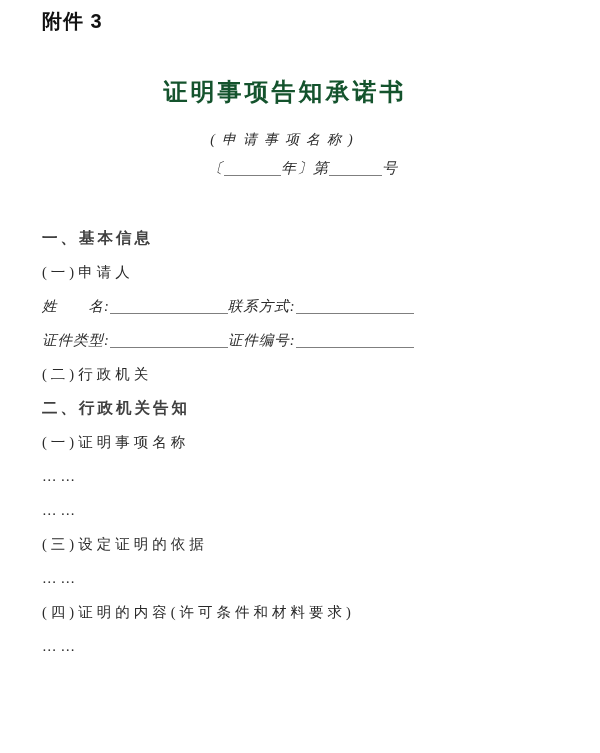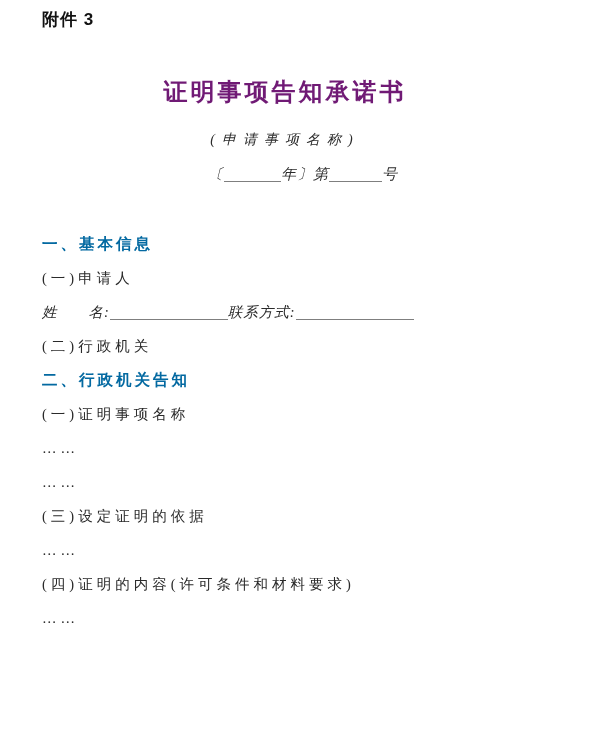--- a/index.html
+++ b/index.html
@@ -15,48 +15,48 @@
     color: #2a2a2a;
     font-family: "Liberation Serif", serif;
     overflow: hidden;
   }
   .attachment {
     position: absolute;
     left: 42px;
     top: 8px;
     font-family: "Liberation Sans", sans-serif;
     font-weight: bold;
-    font-size: 17px;
+    font-size: 20px;
     letter-spacing: 1px;
     color: #111111;
   }
   .center {
     width: 570px;
     text-align: center;
   }
   .title {
     margin: 0;
     padding-top: 79px;
     font-family: "Liberation Serif", serif;
     font-weight: bold;
     font-size: 24px;
     line-height: 26px;
     letter-spacing: 3px;
-    color: #701a75;
+    color: #14532d;
   }
   .subtitle {
     margin-top: 26px;
     font-size: 14px;
     line-height: 18px;
     letter-spacing: 7px;
     font-style: italic;
     color: #2a2a2a;
   }
   .docno {
-    margin-top: 15px;
+    margin-top: 9px;
     font-size: 15px;
     line-height: 20px;
     letter-spacing: 1px;
     font-style: italic;
     color: #2a2a2a;
     padding-left: 36px;
   }
   .blank {
     display: inline-block;
     height: 2px;
@@ -73,21 +73,21 @@
   .line {
     height: 34px;
     line-height: 34px;
     white-space: nowrap;
   }
   .h {
     font-family: "Liberation Sans", sans-serif;
     font-weight: bold;
     font-size: 15.5px;
     letter-spacing: 3px;
-    color: #0369a1;
+    color: #404040;
   }
   .k {
     letter-spacing: 4px;
   }
   .row {
     font-style: italic;
     letter-spacing: 1px;
   }
   .jl {
     display: inline-block;
@@ -110,20 +110,21 @@
   </div>
 
   <div class="docbody">
 
     <div class="line h">一、基本信息</div>
 
     <div class="line k">(一)申请人</div>
 
     <div class="line row"><span class="jl">姓名</span><span>:</span><span class="blank wf"></span><span>联系方式</span><span>:</span><span class="blank wf"></span></div>
 
+    <div class="line row"><span class="jl">证件类型</span><span>:</span><span class="blank wf"></span><span>证件编号</span><span>:</span><span class="blank wf"></span></div>
 
     <div class="line k">(二)行政机关</div>
 
 
 
     <div class="line h">二、行政机关告知</div>
 
     <div class="line k">(一)证明事项名称</div>
     <div class="line k">……</div>
 

